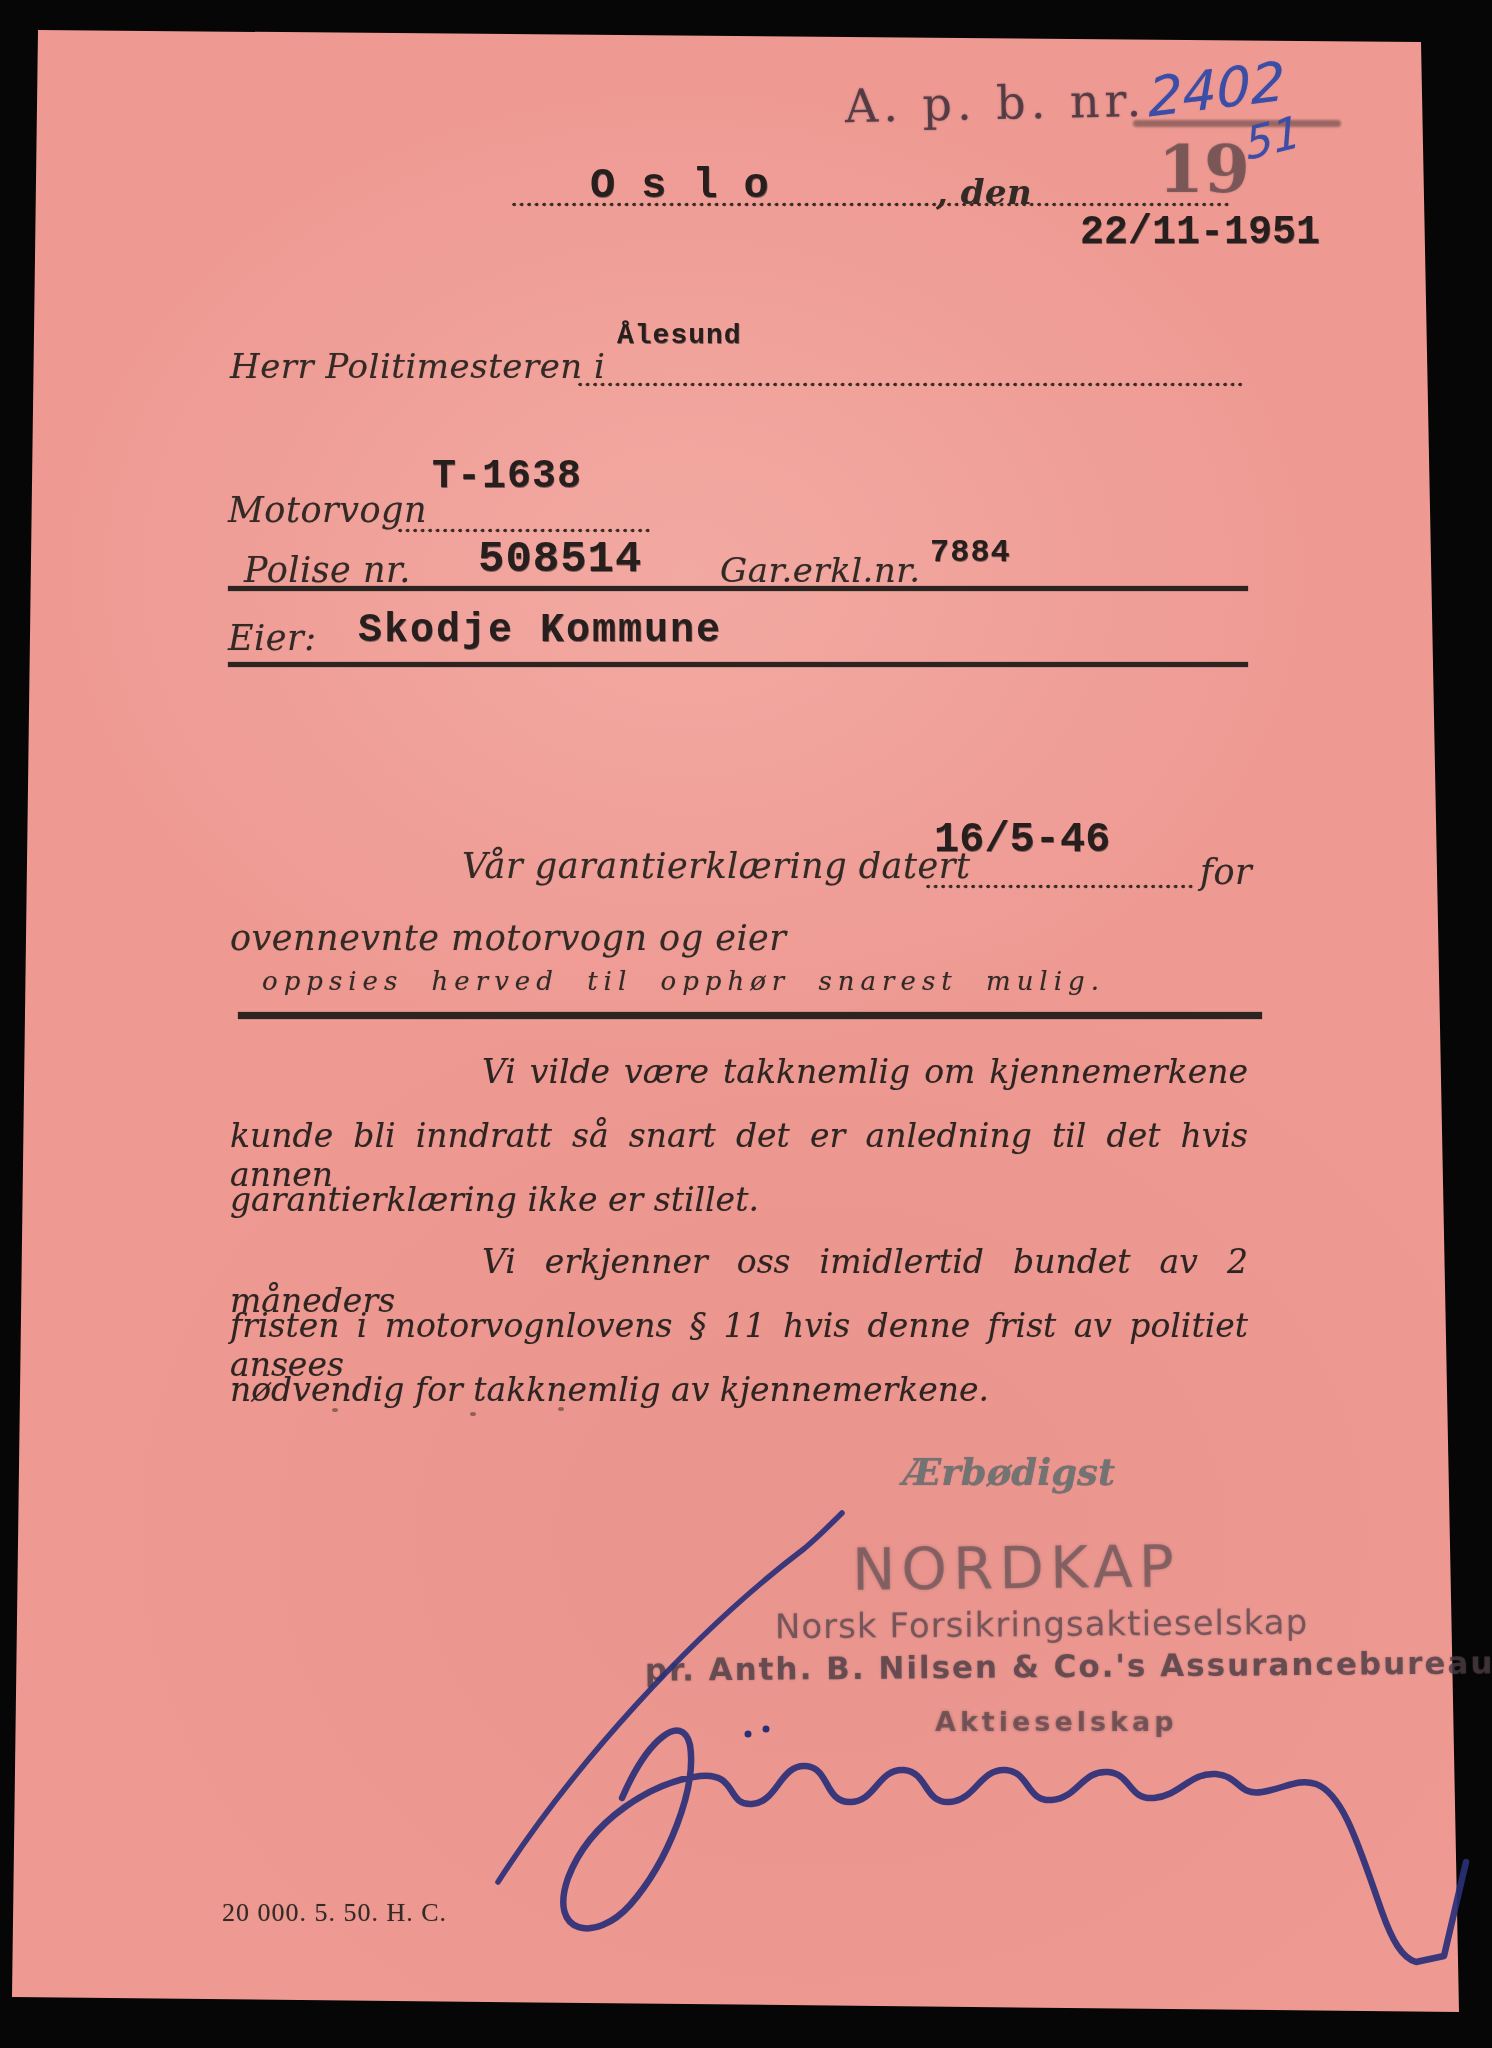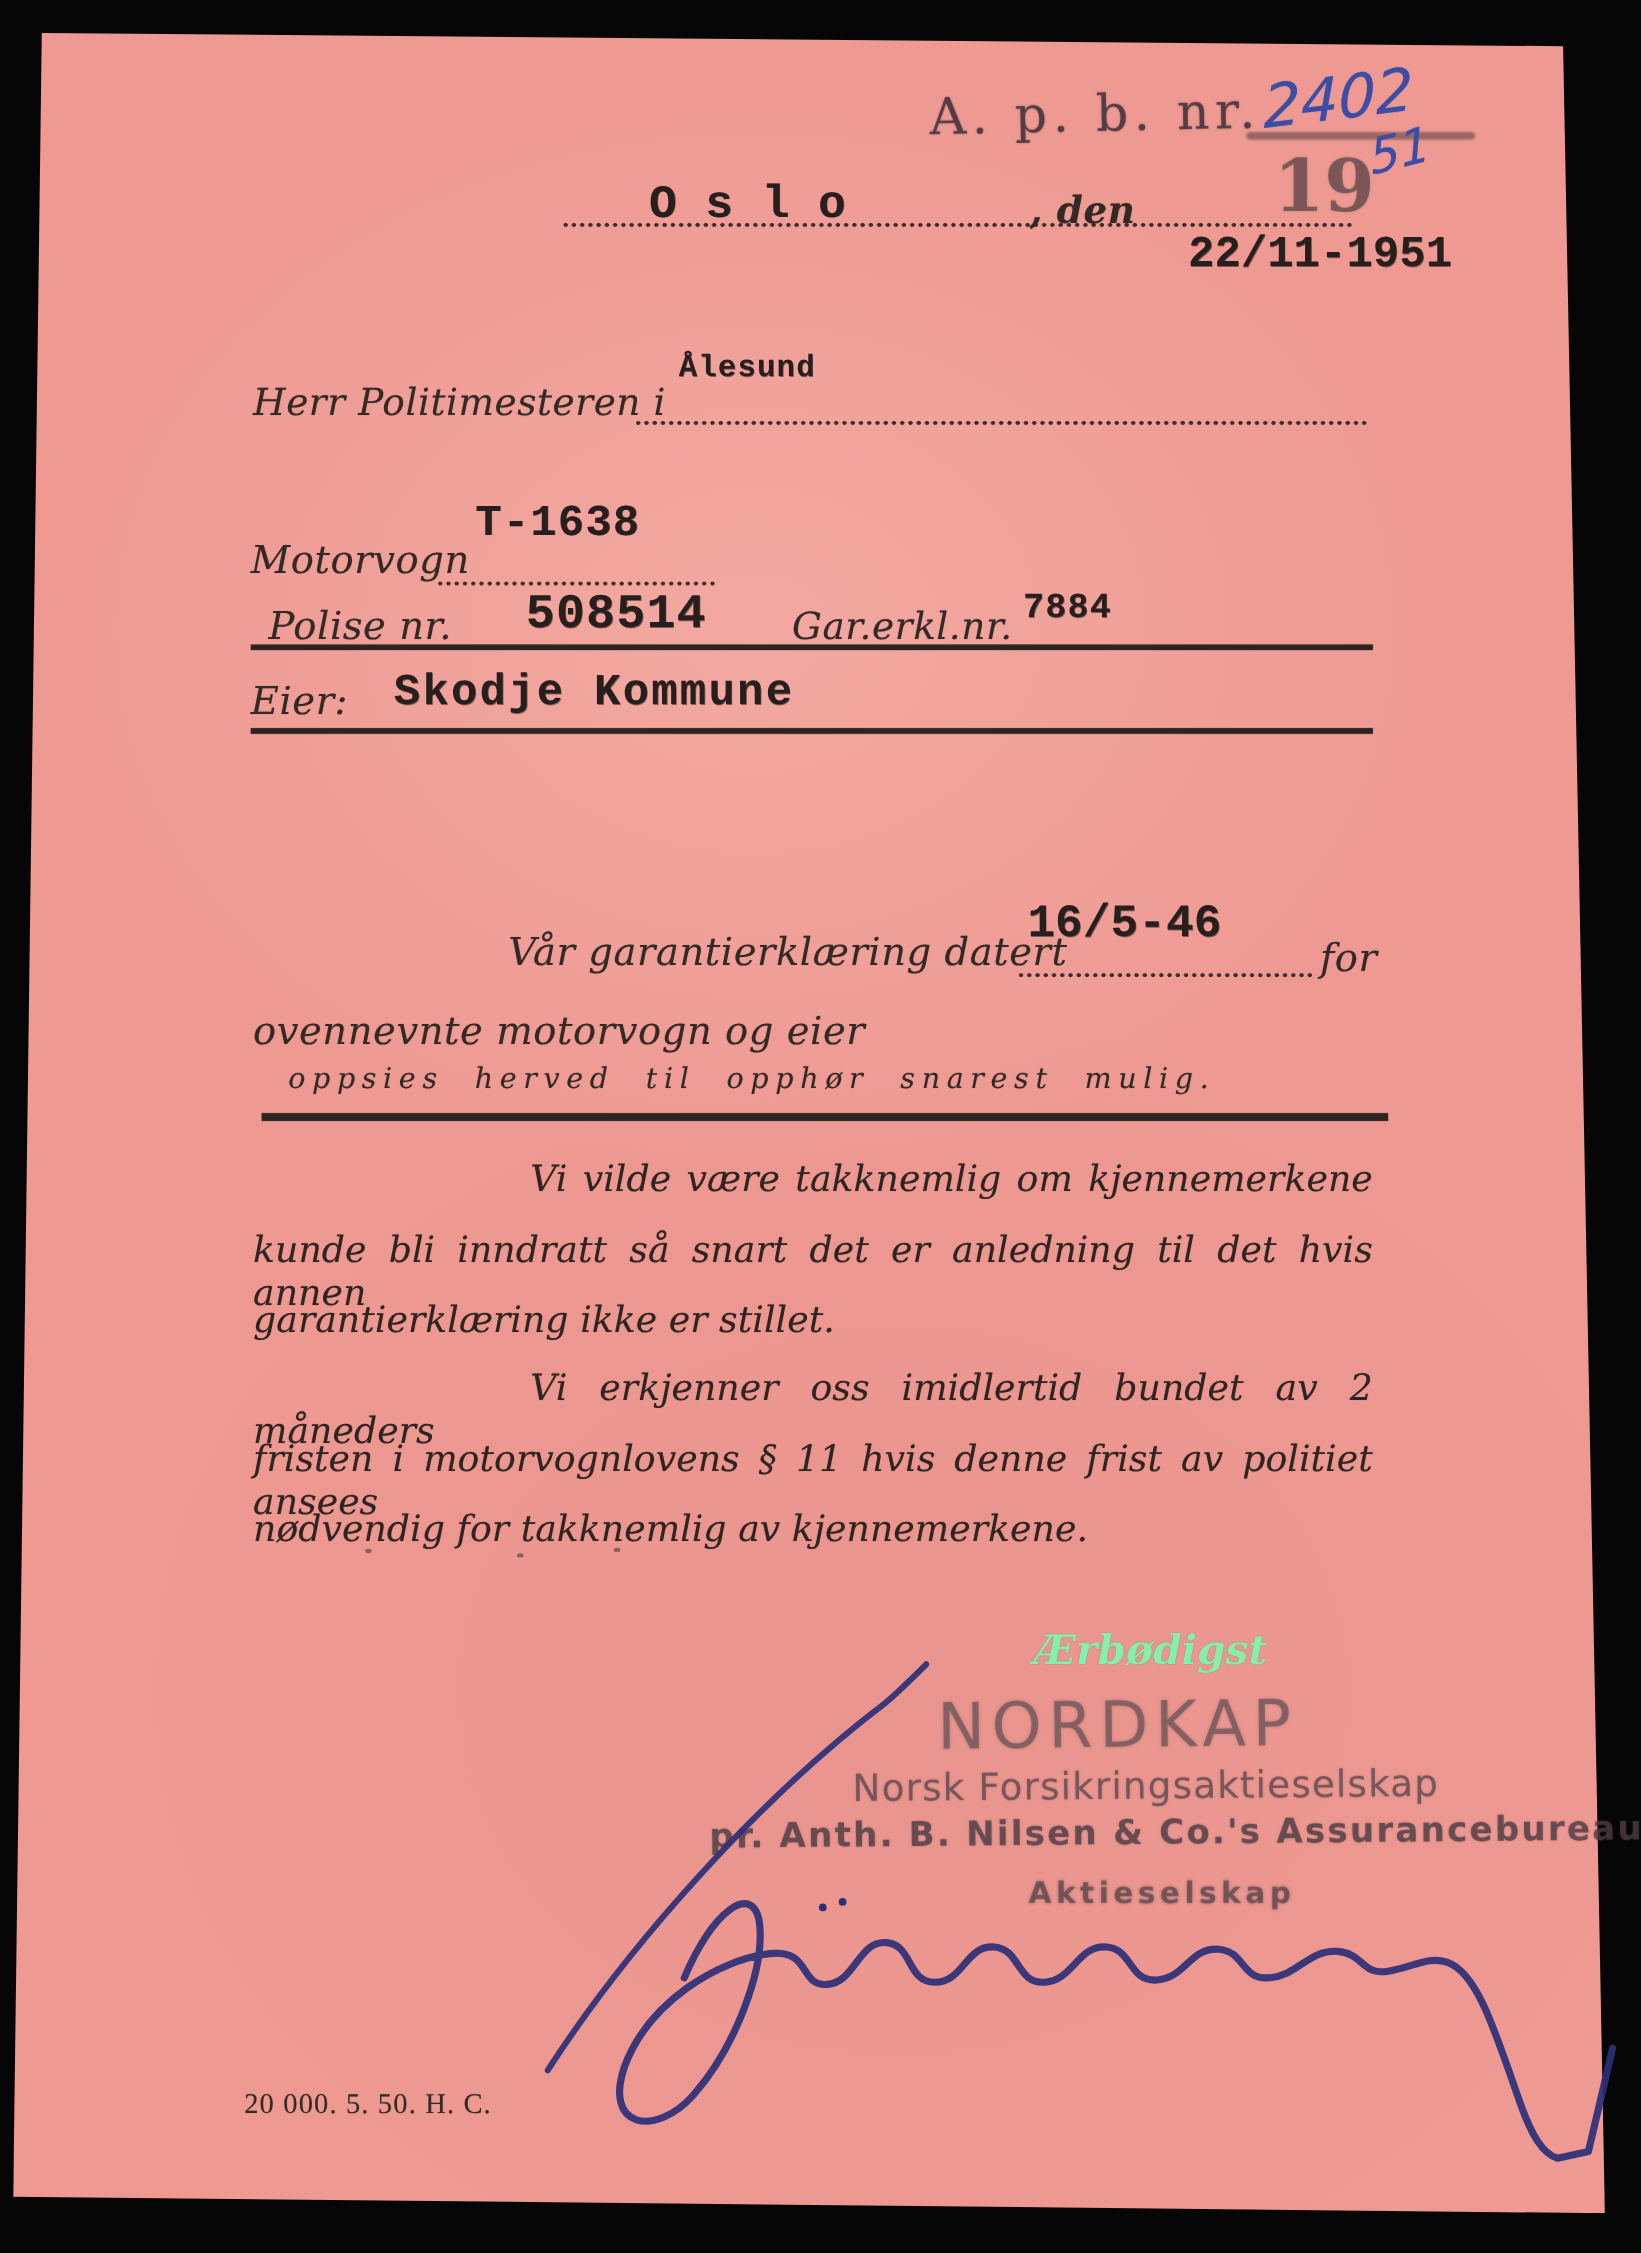--- a/index.html
+++ b/index.html
@@ -89,22 +89,22 @@
   <div class="abs para" style="left:230px;top:1242px;">
     <div class="para-line pl-first">Vi erkjenner oss imidlertid bundet av 2 måneders</div>
     <div class="para-line">fristen i motorvognlovens § 11 hvis denne frist av politiet ansees</div>
     <div class="para-line pl-last">nødvendig for takknemlig av kjennemerkene.</div>
   </div>
 
   <div class="speck" style="left:332px;top:1408px;"></div>
   <div class="speck" style="left:470px;top:1412px;"></div>
   <div class="speck" style="left:558px;top:1407px;"></div>
 
-  <div class="abs" style="left:940px;top:1450px;font:italic bold 37px 'DejaVu Serif',serif;color:#86efac;
-              text-shadow:0 0 1px rgba(42,33,30,.4);margin-top:28px;">Ærbødigst</div>
+  <div class="abs" style="left:903px;top:1450px;font:italic bold 37px 'DejaVu Serif',serif;color:#737373;
+              text-shadow:0 0 1px rgba(42,33,30,.4);">Ærbødigst</div>
 
   <div class="abs stamp" style="left:852px;top:1534px;font-family:'DejaVu Sans',sans-serif;font-size:58px;
               letter-spacing:6px;color:rgba(90,74,80,.58);transform:rotate(-.6deg);
               text-shadow:0 0 3px rgba(90,74,80,.35);">NORDKAP</div>
   <div class="abs stamp" style="left:775px;top:1604px;font-family:'DejaVu Sans',sans-serif;font-size:34px;
               letter-spacing:1px;color:rgba(82,66,74,.66);transform:rotate(-.5deg);
               text-shadow:0 0 2px rgba(82,66,74,.35);">Norsk Forsikringsaktieselskap</div>
   <div class="abs stamp" style="left:645px;top:1648px;font-family:'DejaVu Sans',sans-serif;font-weight:bold;font-size:31px;
               letter-spacing:2px;color:rgba(75,60,68,.72);transform:rotate(-.5deg);
               text-shadow:0 0 2px rgba(75,60,68,.4);">pr. Anth. B. Nilsen &amp; Co.'s Assurancebureau</div>

